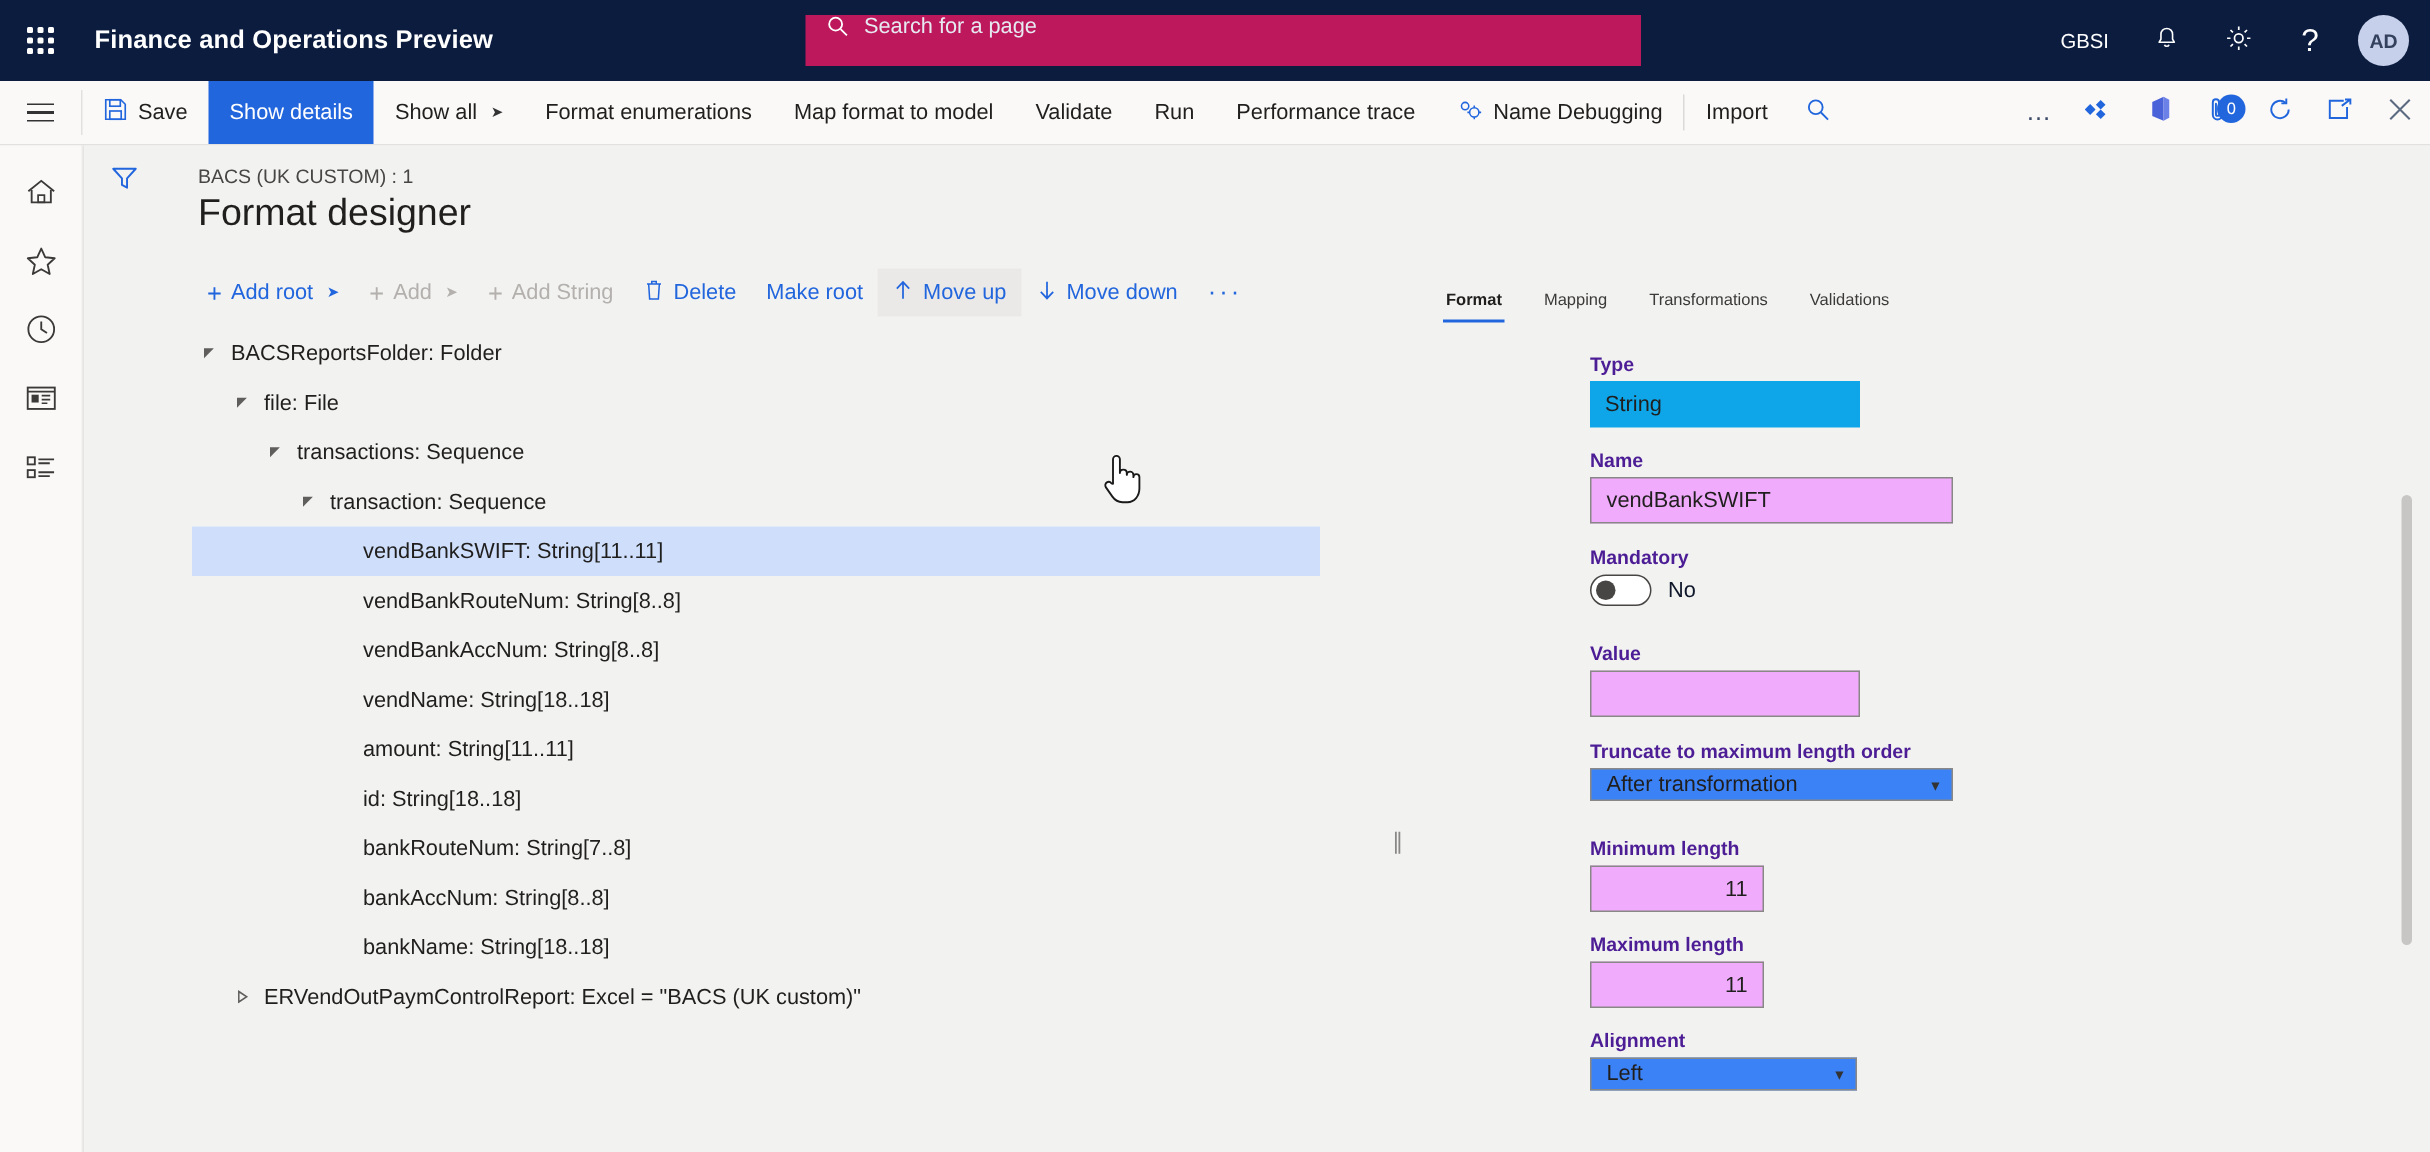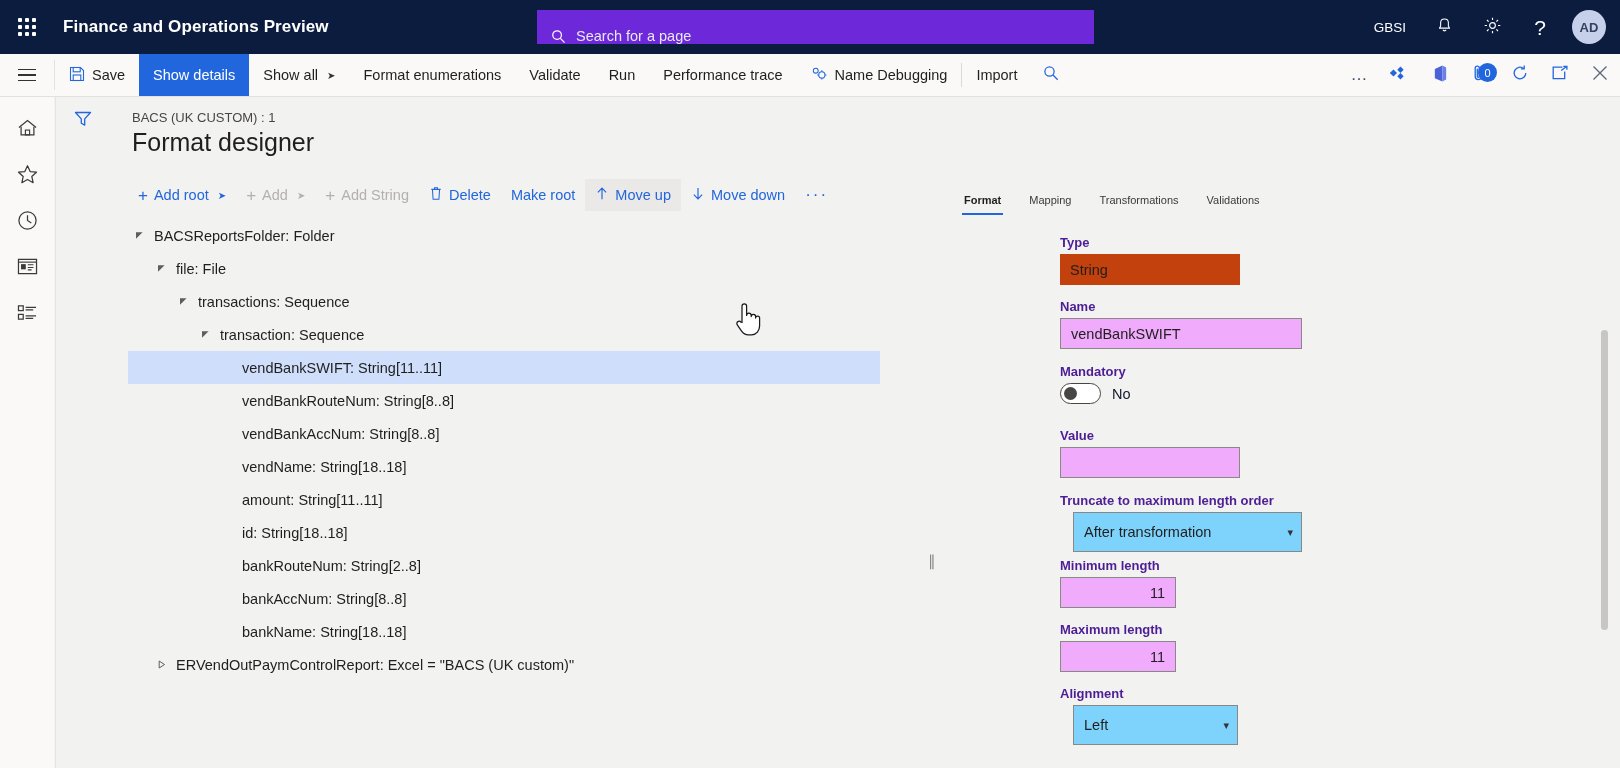--- a/index.html
+++ b/index.html
@@ -31,22 +31,22 @@
     gap: 3px;
   }
   .waffle-grid i { display: block; width: 4px; height: 4px; background: #fff; border-radius: 1px; }
   .app-title {
     color: #ffffff; font-size: 17px; font-weight: bold;
     margin-left: 9px; letter-spacing: .1px; white-space: nowrap;
   }
   .search-box {
     position: absolute; left: 537px; top: 10px;
     width: 557px; height: 34px;
-    background: #6d28d9;
-    display: flex; align-items: flex-end;
+    background: #be185d;
+    display: flex; align-items: flex-start;
     padding-left: 14px;
     cursor: text;
   }
   .search-box .mag { margin-right: 10px; display: flex; }
   .search-box .ph { color: #e6e9f0; font-size: 14.5px; }
   .topnav-right {
     position: absolute; right: 14px; top: 0; height: 54px;
     display: flex; align-items: center; gap: 0px;
   }
   .tn-item {
@@ -209,27 +209,27 @@
     height: 2.5px; background: #2266dd;
   }
   .field { position: absolute; left: 120px; }
   .flabel { font-size: 13px; color: #4c1d95; font-weight: bold; margin-bottom: 4px; }
   .finput {
     height: 31px; border: 1px solid #8a8886; background: #f0abfc;
     font-size: 14.5px; color: #201f1e;
     display: flex; align-items: center; padding: 0 10px;
     cursor: text;
   }
-  .finput.readonly { border: none; background: #c2410c; color: #201f1e; }
+  .finput.readonly { border: none; background: #0ea5e9; color: #201f1e; }
   .finput.num { justify-content: flex-end; }
   .fselect {
-    height: 40px; border: 1px solid #8a8886; background: #7dd3fc;
+    height: 22px; border: 1px solid #8a8886; background: #3b82f6;
     font-size: 14.5px; color: #201f1e;
     display: flex; align-items: center; justify-content: space-between;
-    padding: 0 8px 0 10px; cursor: pointer; margin-left: 13px;
+    padding: 0 8px 0 10px; cursor: pointer;
   }
   .fselect .chev { font-size: 11px; color: #333; }
   .toggle-row { display: flex; align-items: center; gap: 11px; }
   .toggle {
     width: 41px; height: 21px; border-radius: 11px;
     border: 1.5px solid #484644; background: #fff;
     display: flex; align-items: center; padding: 0 3px;
     cursor: pointer;
   }
   .toggle .knob { width: 13px; height: 13px; border-radius: 50%; background: #484644; }
@@ -329,20 +329,23 @@
 
   <div class="cmd-btn">
     <span>Show all</span>
     <span class="chev">➤</span>
   </div>
 
   <div class="cmd-btn">
     <span>Format enumerations</span>
   </div>
   <div class="cmd-btn">
+    <span>Map format to model</span>
+  </div>
+  <div class="cmd-btn">
     <span>Validate</span>
   </div>
   <div class="cmd-btn">
     <span>Run</span>
   </div>
   <div class="cmd-btn">
     <span>Performance trace</span>
   </div>
   <div class="cmd-btn">
     <span>
@@ -585,21 +588,21 @@
       <div class="tnode">
         <span class="twisty" style="margin-left: 88px;"></span>
         <span class="tlabel">amount: String[11..11]</span>
       </div>
       <div class="tnode">
         <span class="twisty" style="margin-left: 88px;"></span>
         <span class="tlabel">id: String[18..18]</span>
       </div>
       <div class="tnode">
         <span class="twisty" style="margin-left: 88px;"></span>
-        <span class="tlabel">bankRouteNum: String[2..8]</span>
+        <span class="tlabel">bankRouteNum: String[7..8]</span>
       </div>
       <div class="tnode">
         <span class="twisty" style="margin-left: 88px;"></span>
         <span class="tlabel">bankAccNum: String[8..8]</span>
       </div>
       <div class="tnode">
         <span class="twisty" style="margin-left: 88px;"></span>
         <span class="tlabel">bankName: String[18..18]</span>
       </div>
       <div class="tnode">

